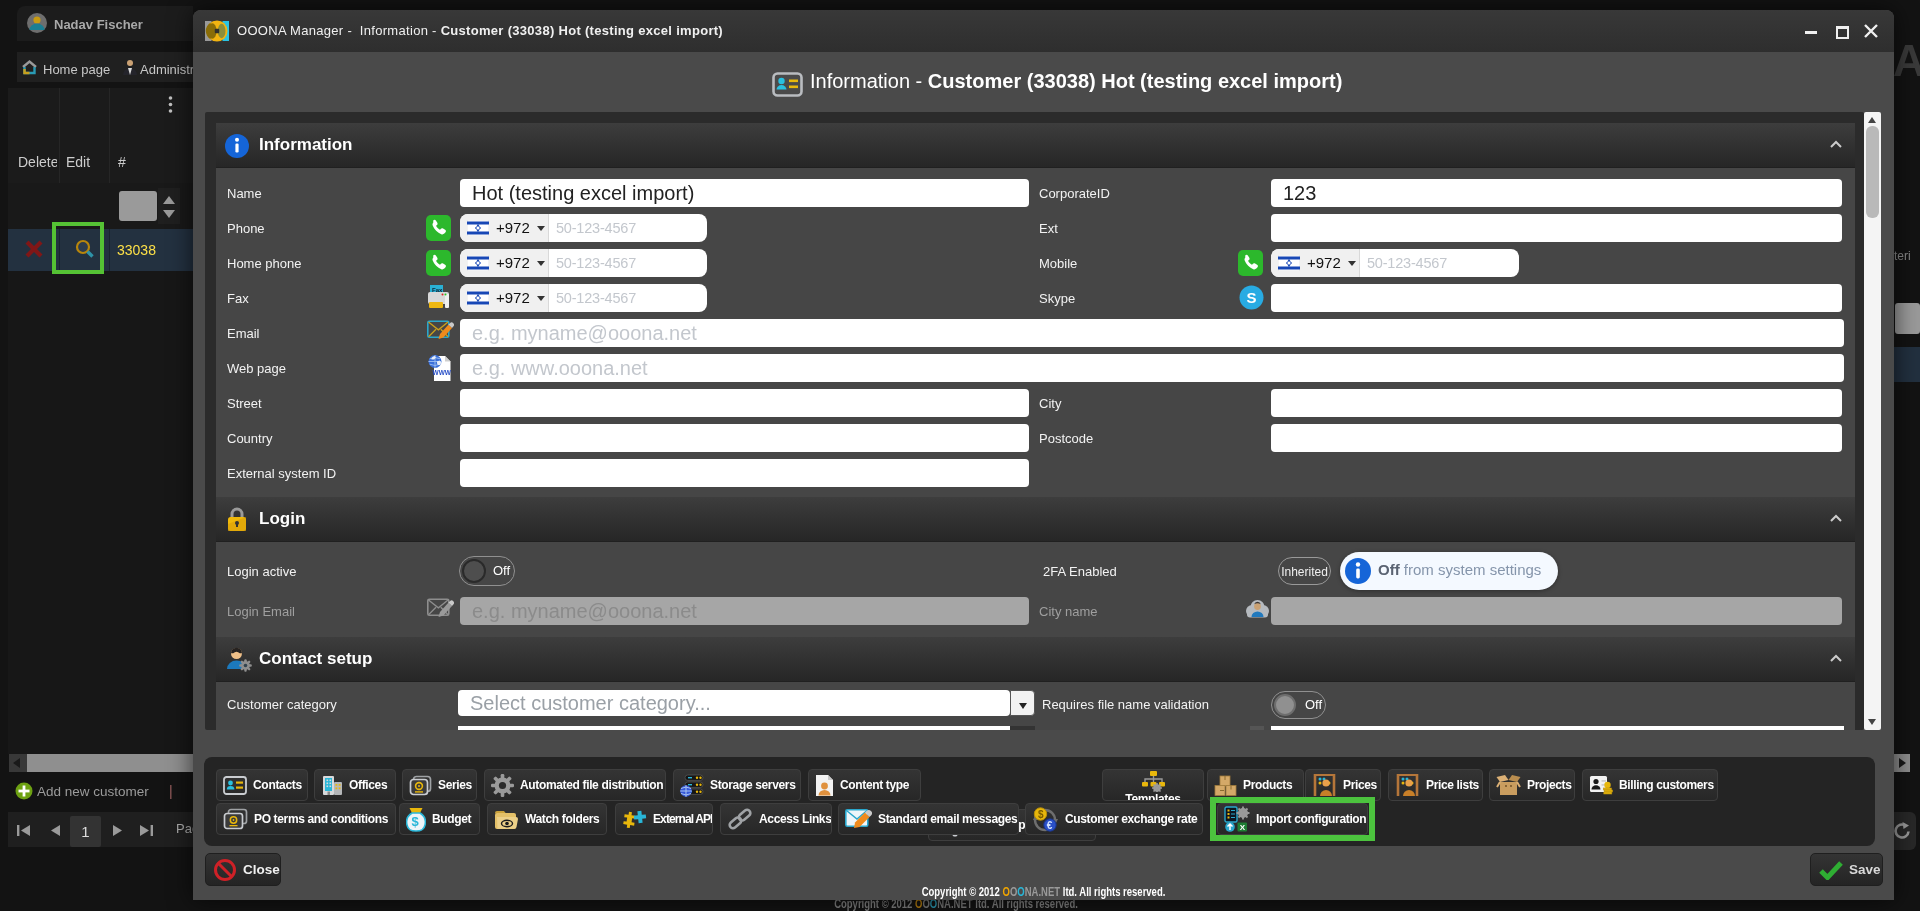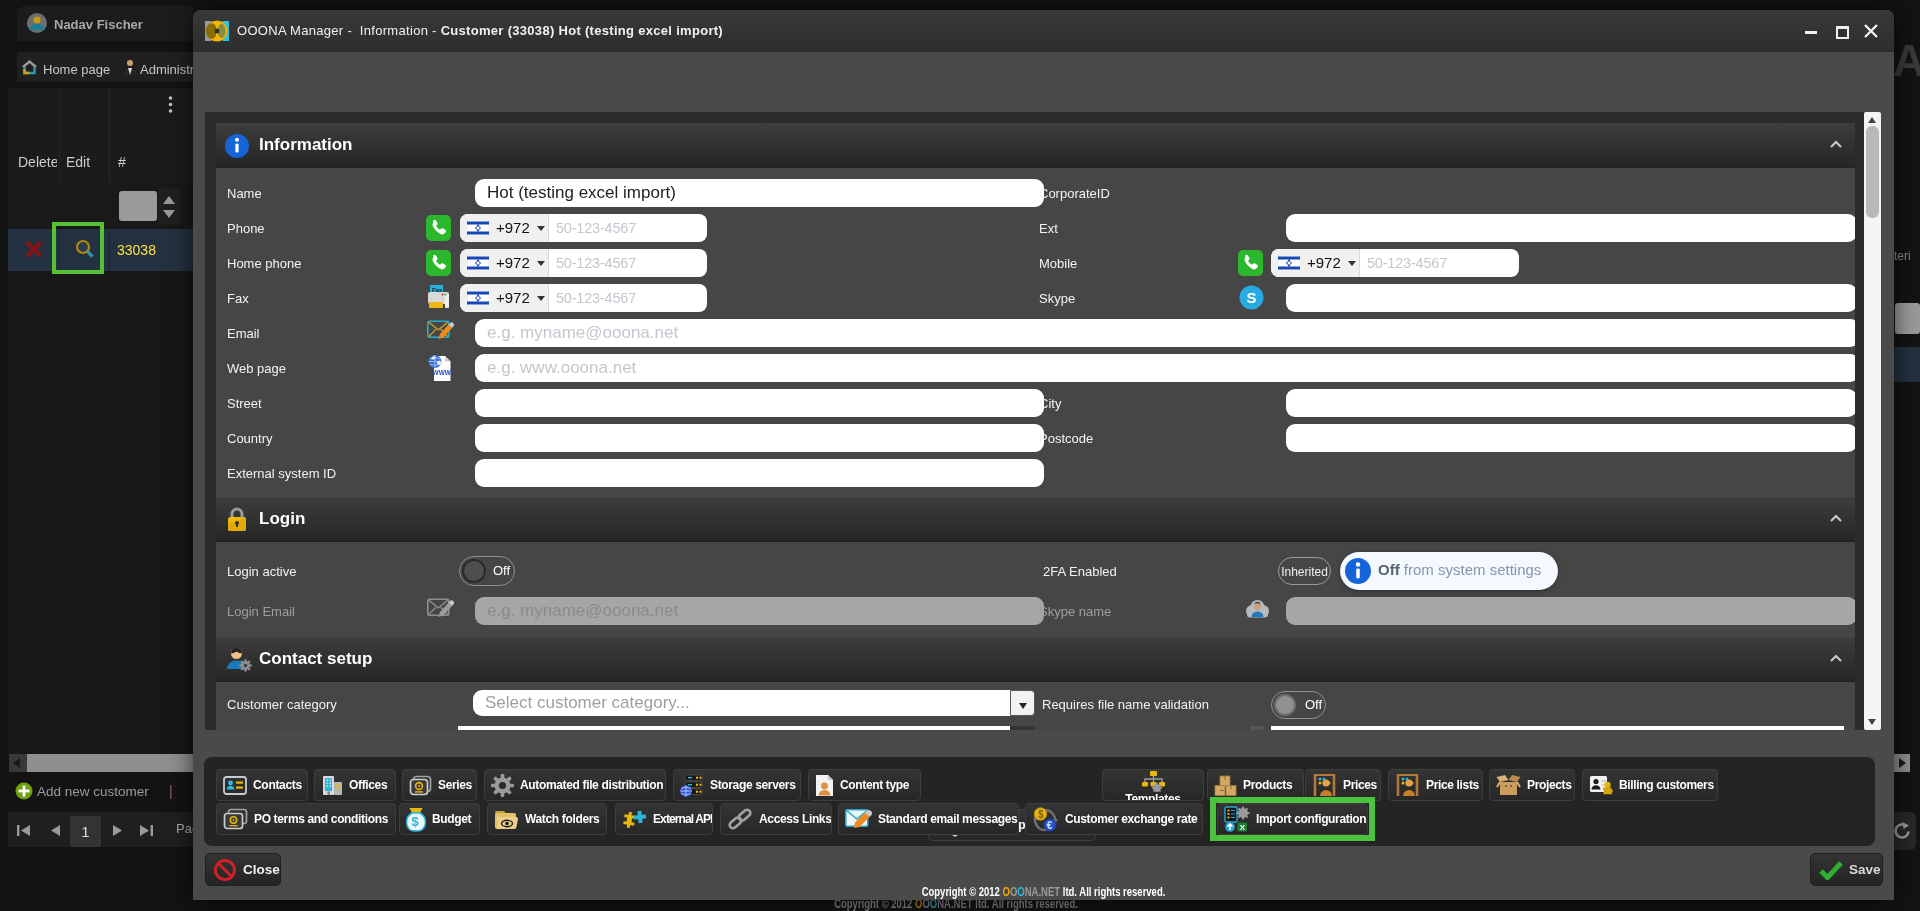--- a/index.html
+++ b/index.html
@@ -13,21 +13,21 @@
 #titlebar { position:absolute; left:0; top:0; width:100%; height:42px; background:linear-gradient(#383838,#2e2e2e); border-radius:8px 8px 0 0; }
 #titletext { position:absolute; left:44px; top:0; height:42px; line-height:42px; font-size:13px; letter-spacing:0.3px; color:#f0f0f0; white-space:nowrap; }
 #mheader { position:absolute; left:0; top:44px; width:100%; height:60px; }
 #mheader .ht { font-size:20px; color:#fff; }
 #panel { position:absolute; left:12px; top:102px; width:1659px; height:618px; background:#2b2b2b; border-radius:2px; }
 #pcontent { position:absolute; left:11px; top:11px; width:1639px; height:607px; background:#464646; overflow:hidden; }
 .sechead { position:absolute; left:0; width:1639px; height:45px; background:linear-gradient(#3d3d3d,#262626); border-bottom:1px solid #202020; }
 .sechead .st { position:absolute; left:43px; top:12px; font-size:17px; font-weight:bold; color:#fff; }
 .lbl { position:absolute; font-size:13px; color:#f2f2f2; white-space:nowrap; }
 .lbl.dis { color:#9f9f9f; }
-.inp { position:absolute; height:28px; background:#fff; border-radius:9px; font-size:17px; color:#222; line-height:28px; padding-left:12px; white-space:nowrap; overflow:hidden;margin-left:15px; }
+.inp { position:absolute; height:28px; background:#fff; border-radius:4px; font-size:20px; color:#222; line-height:28px; padding-left:12px; white-space:nowrap; overflow:hidden; }
 .inp.ph { color:#c3c7cd; }
 .inp.dis { background:#a6a6a6; color:#8b8b8b; }
 .phonebox { position:absolute; height:28px; background:#fff; border-radius:8px; overflow:hidden; }
 .pflag { position:absolute; left:0; top:0; width:89px; height:28px; background:#f0f0f0; border-right:1px solid #d9d9d9; }
 .p972 { position:absolute; left:36px; top:0; height:28px; line-height:28px; font-size:15px; color:#111; }
 .ptri { position:absolute; left:77px; top:12px; width:0; height:0; border-left:4px solid transparent; border-right:4px solid transparent; border-top:5px solid #333; }
 .pph { position:absolute; left:96px; top:0; height:28px; line-height:28px; font-size:14.5px; color:#c3c7cd; letter-spacing:-0.2px; }
 
 #toolband { position:absolute; left:11px; top:747px; width:1671px; height:89px; background:#242424; border-radius:8px; }
 .tbtn { position:absolute; height:32px; background:linear-gradient(#343434,#272727); border:1px solid #3e3e3e; border-radius:4px; color:#fff; font-size:12px; font-weight:bold; letter-spacing:-0.35px; display:flex; align-items:center; white-space:nowrap; overflow:hidden; }
@@ -152,39 +152,50 @@
       <ellipse cx="16.6" cy="11" rx="3.9" ry="7.2" fill="#8b8d3a"></ellipse>
       <rect x="9.8" y="8.8" width="4.4" height="4.4" rx="1" fill="#30302e"></rect>
     </svg>
     <div id="titletext">OOONA Manager -&nbsp; Information - <b>Customer (33038) Hot (testing excel import)</b></div>
     <div class="abs" style="left:1612px; top:21px; width:12px; height:2.5px; background:#f0f0f0;"></div>
     <div class="abs" style="left:1643px; top:16px; width:13px; height:13px; border:2px solid #f0f0f0; border-top-width:3px;"></div>
     <svg class="abs" style="left:1671px; top:14px;" width="14" height="14" viewBox="0 0 14 14">
       <path d="M1 1 L13 13 M13 1 L1 13" stroke="#f0f0f0" stroke-width="2.4"></path>
     </svg>
   </div>
+  <div id="mheader">
+    <svg class="abs" style="left:579px; top:18px;" width="31" height="25" viewBox="0 0 31 25">
+      <rect x="1.5" y="1.5" width="28" height="22" rx="4" fill="none" stroke="#b9bcc0" stroke-width="2.6"></rect>
+      <circle cx="9.5" cy="9" r="3.2" fill="#29c0e0"></circle>
+      <path d="M4.5 17.5 a5 4.4 0 0 1 10 0 Z" fill="#29c0e0"></path>
+      <rect x="17" y="7.5" width="9" height="2.6" fill="#e8b70c"></rect>
+      <rect x="17" y="13.5" width="9" height="2.6" fill="#e8b70c"></rect>
+    </svg>
+    <div class="ht abs" style="left:617px; top:16px;">Information - <b>Customer (33038) Hot (testing excel import)</b></div>
+  </div>
 
   <div id="panel">
   <div id="pcontent">
 
     <div class="sechead" style="top:0;">
       <svg class="abs" style="left:9px; top:11px;" width="24" height="24" viewBox="0 0 24 24">
         <circle cx="12" cy="12" r="12" fill="#1565d8"></circle>
         <rect x="10.4" y="9.5" width="3.2" height="9" rx="1.2" fill="#fff"></rect>
         <circle cx="12" cy="5.8" r="2" fill="#fff"></circle>
       </svg>
       <div class="st">Information</div>
       <svg class="abs" style="left:1614px; top:17px;" width="12" height="8" viewBox="0 0 12 8">
             <path d="M1 7 L6 2 L11 7" stroke="#ccc" stroke-width="2" fill="none"></path>
           </svg>
     </div>
 
     <div class="lbl" style="left:11px; top:63px;">Name</div>
     <div class="inp" style="left:244px; top:56px; width:569px;">Hot (testing excel import)</div>
     <div class="lbl" style="left:823px; top:63px;">CorporateID</div>
+    <div class="inp" style="left:1055px; top:56px; width:571px;">123</div>
 
     <div class="lbl" style="left:11px; top:98px;">Phone</div>
     <div id="ic-phone1"></div>
     <div class="phonebox" style="left:244px; top:91px; width:247px;">
           <div class="pflag"></div>
           <svg style="position:absolute; left:7px; top:6px;" width="22" height="16" viewBox="0 0 22 16">
             <rect width="22" height="16" fill="#fff" stroke="#ccc" stroke-width="0.5"></rect>
             <rect y="1.5" width="22" height="3" fill="#1747b5"></rect>
             <rect y="11.5" width="22" height="3" fill="#1747b5"></rect>
             <path d="M11 3.8 L13.9 8.8 L8.1 8.8 Z" fill="#1747b5"></path>
@@ -296,21 +307,21 @@
       <svg class="abs" style="left:5px; top:6px;" width="26" height="26" viewBox="0 0 26 26">
         <circle cx="13" cy="13" r="13" fill="#1565d8"></circle>
         <rect x="11.2" y="10.5" width="3.6" height="10" rx="1.4" fill="#fff"></rect>
         <circle cx="13" cy="6.5" r="2.2" fill="#fff"></circle>
       </svg>
       <div class="abs" style="left:38px; top:9px; font-size:15px; color:#8595ab;"><b style="color:#5a6372;">Off</b> from system settings</div>
     </div>
     <div class="lbl dis" style="left:11px; top:481px;">Login Email</div>
     <div id="ic-email2"></div>
     <div class="inp dis" style="left:244px; top:474px; width:569px;">e.g. myname@ooona.net</div>
-    <div class="lbl dis" style="left:823px; top:481px;">Skype name</div>
+    <div class="lbl dis" style="left:823px; top:481px;">City name</div>
     <svg class="abs" style="left:1029px; top:475px;" width="25" height="23" viewBox="0 0 25 23">
       <circle cx="7" cy="13" r="6" fill="#b6babf"></circle>
       <circle cx="18" cy="13" r="6" fill="#b6babf"></circle>
       <circle cx="12.5" cy="9" r="7" fill="#b6babf"></circle>
       <rect x="2" y="13" width="21" height="6.5" rx="3" fill="#b6babf"></rect>
       <circle cx="12.5" cy="8.5" r="3.4" fill="#caa173"></circle>
       <path d="M9.2 6.3 a3.4 3.4 0 0 1 6.6 0 q-3.3 -2 -6.6 0 Z" fill="#3a3430"></path>
       <path d="M6.5 19 a6 5.5 0 0 1 12 0 Z" fill="#2179bd"></path>
     </svg>
     <div class="inp dis" style="left:1055px; top:474px; width:571px;"></div>

